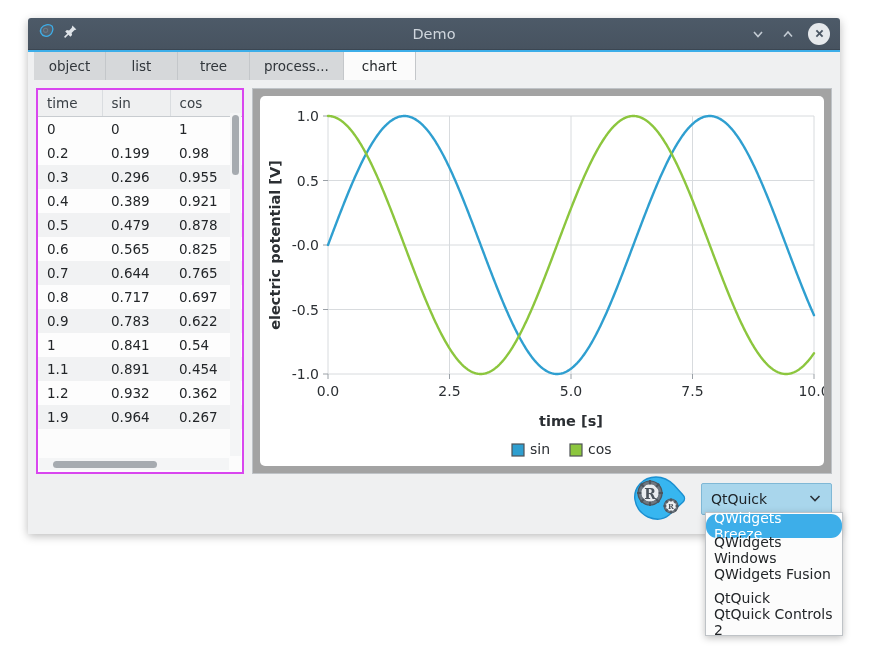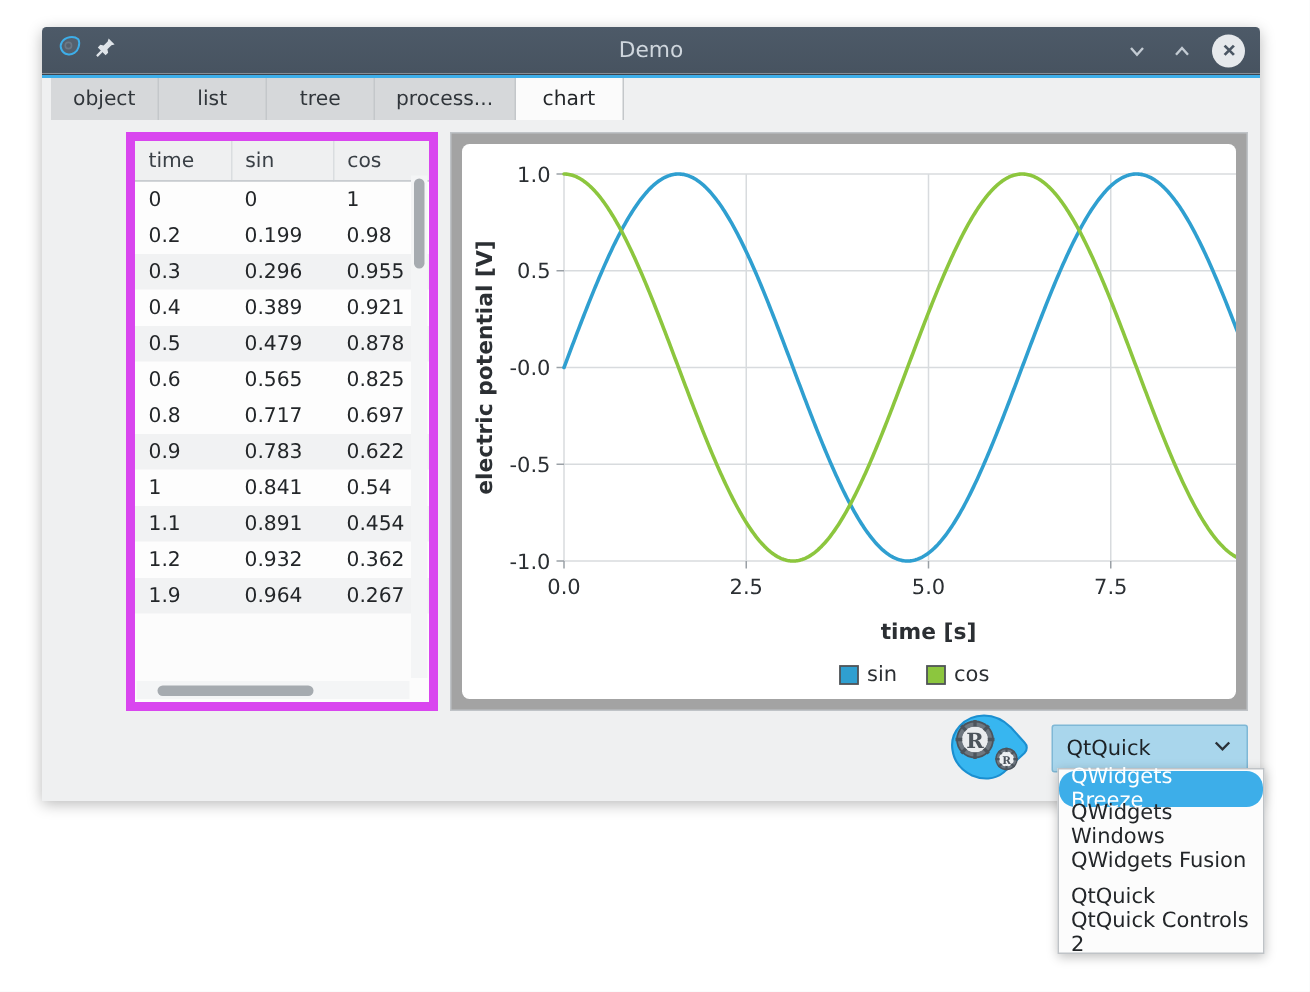--- a/index.html
+++ b/index.html
@@ -59,22 +59,22 @@
   
   .winbody {
     background: #eff0f1; height: 454px; box-sizing: border-box;
     padding: 8px; position: relative;
   }
   .panes { display: flex; gap: 8px; height: 386px; }
 
   
   .tablepane {
     width: 208px; background: #fcfcfc;
-    border: 6px solid #d946ef; box-sizing: border-box;
-    position: relative; overflow: hidden; margin-left: 48px;
+    border: 2px solid #d946ef; box-sizing: border-box;
+    position: relative; overflow: hidden;
   }
   table.grid { width: 100%; border-collapse: collapse; table-layout: fixed; }
   table.grid th {
     background: #eff0f1; color: #3a4046; font-weight: normal;
     font-size: 13.5px; text-align: left; padding: 5px 0 5px 9px;
     border-bottom: 1px solid #c8ccd0; border-right: 1px solid #dadde0;
     height: 22px; box-sizing: border-box;
   }
   table.grid td {
     font-size: 13.5px; color: #232629; padding: 4px 0 4px 9px;
@@ -224,20 +224,25 @@
                 </tr>
                 <tr class="even">
                   <td>0.5</td>
                   <td>0.479</td>
                   <td>0.878</td>
                 </tr>
                 <tr class="odd">
                   <td>0.6</td>
                   <td>0.565</td>
                   <td>0.825</td>
+                </tr>
+                <tr class="even">
+                  <td>0.7</td>
+                  <td>0.644</td>
+                  <td>0.765</td>
                 </tr>
                 <tr class="odd">
                   <td>0.8</td>
                   <td>0.717</td>
                   <td>0.697</td>
                 </tr>
                 <tr class="even">
                   <td>0.9</td>
                   <td>0.783</td>
                   <td>0.622</td>

